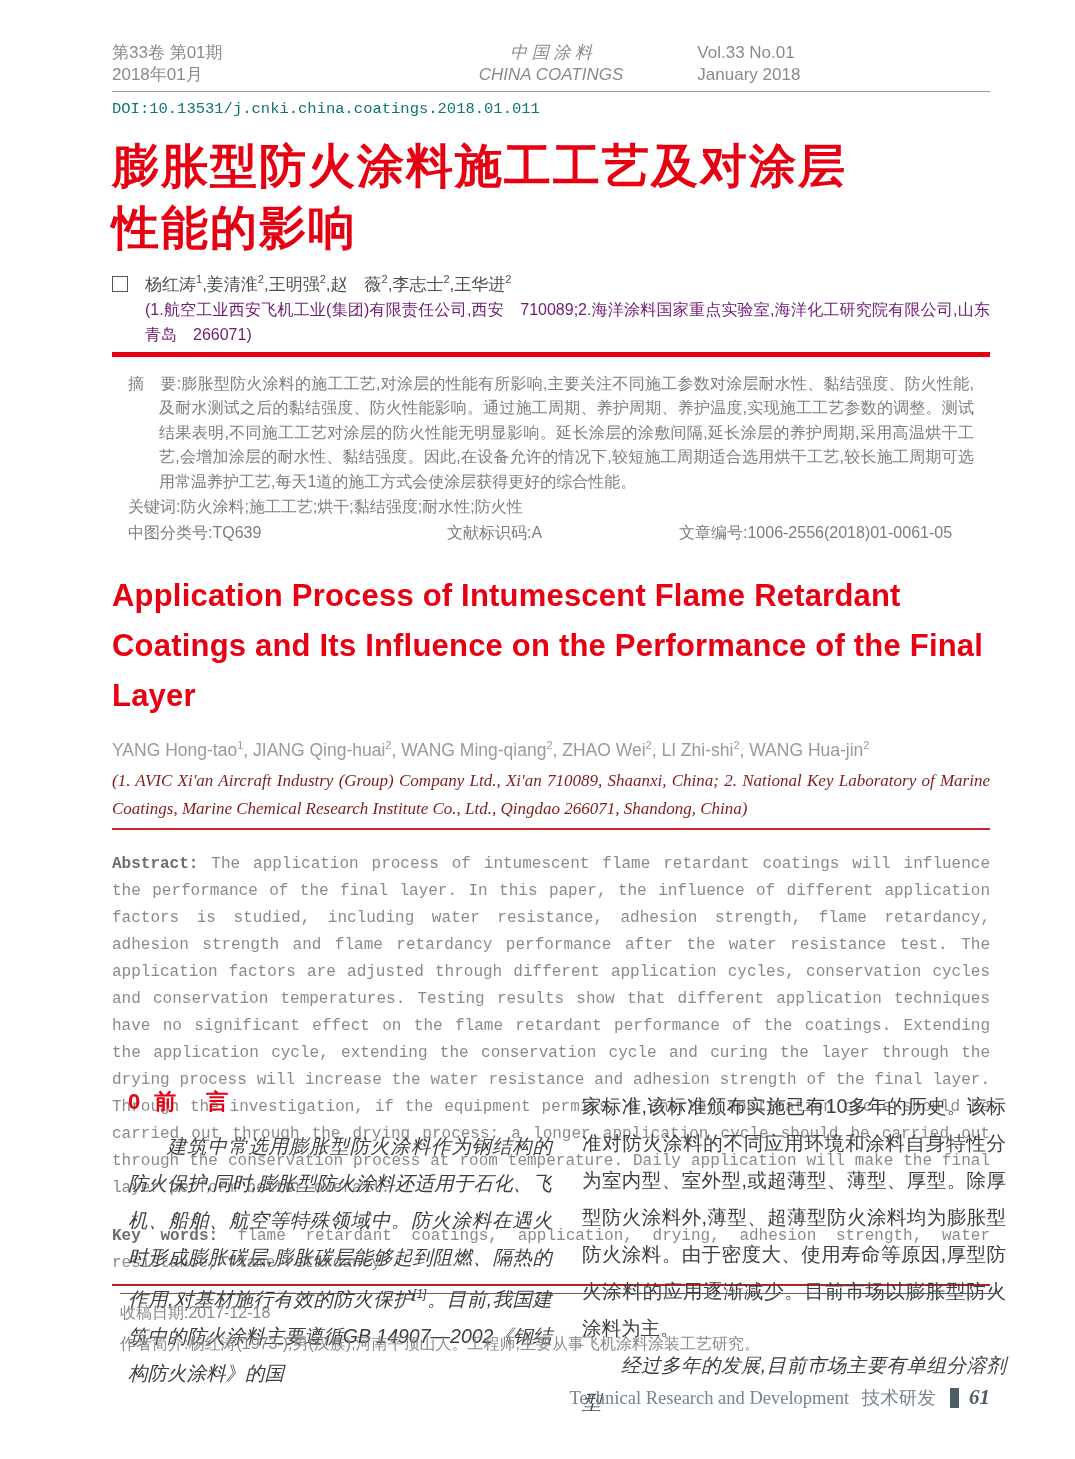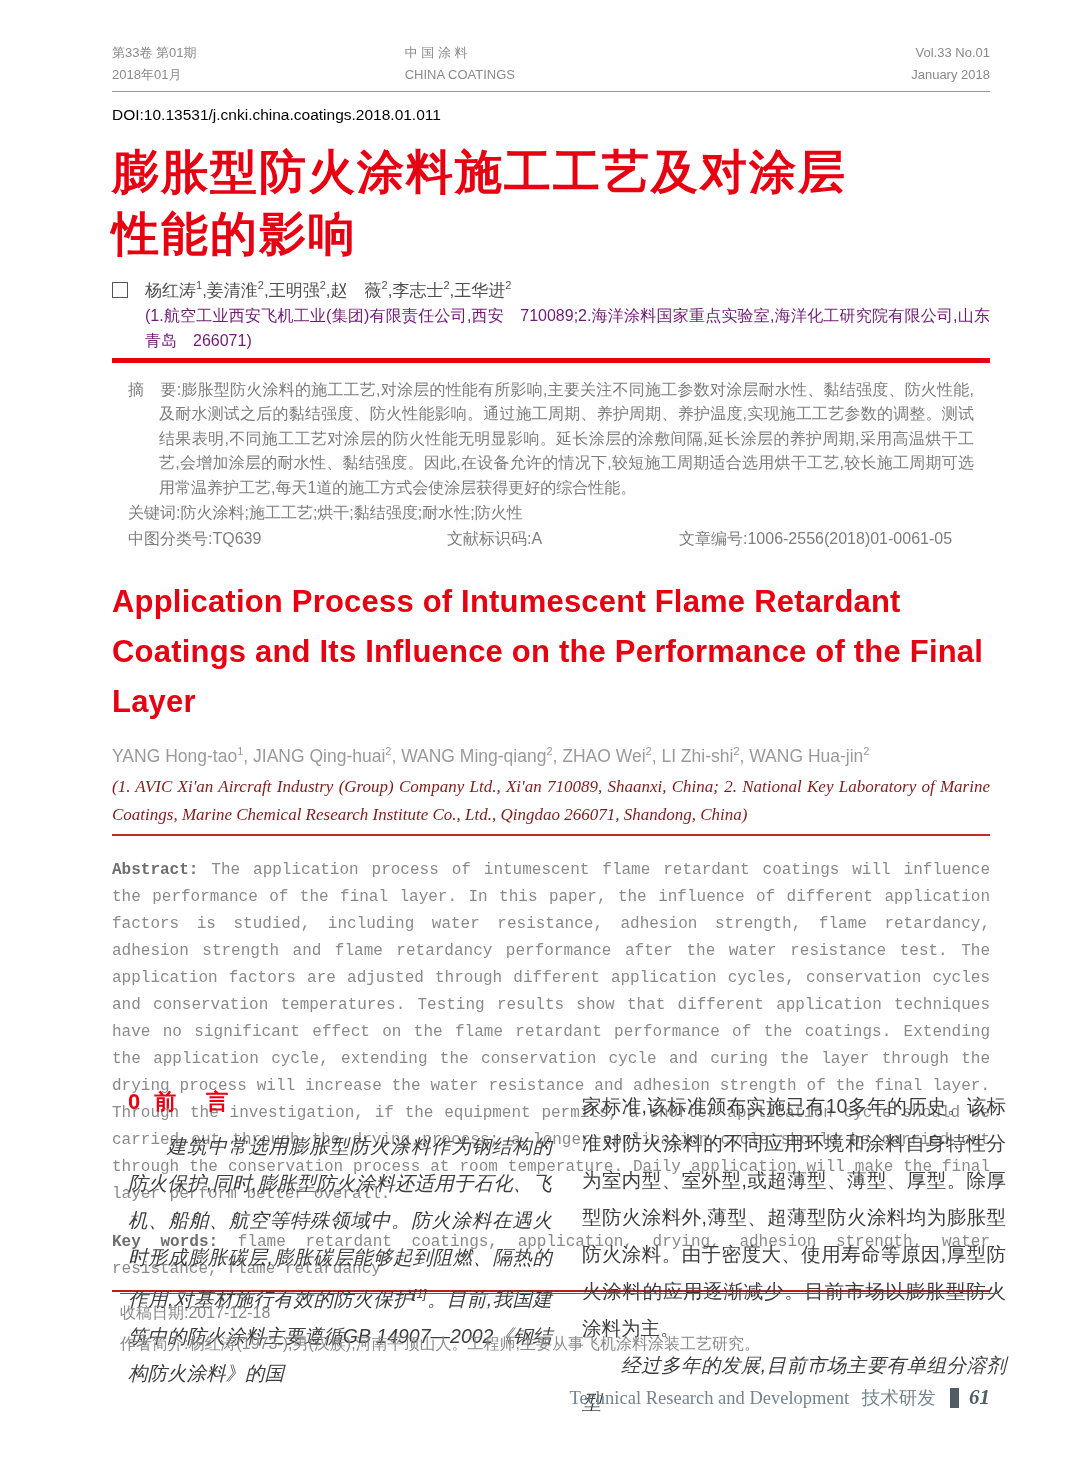--- a/index.html
+++ b/index.html
@@ -5,26 +5,26 @@
   html,body{margin:0;padding:0;}
   body{
     width:1075px;height:1459px;background:#ffffff;position:relative;overflow:hidden;
     font-family:"Liberation Sans",sans-serif;
     -webkit-font-smoothing:antialiased;
   }
   .content{margin-left:112px;width:878px;}
   
   .jheader{
     padding-top:42px;display:grid;grid-template-columns:1fr 1fr 1fr;
-    color:#8a8a8a;font-size:13px;line-height:22px;
+    color:#8a8a8a;font-size:17px;line-height:22px;
     border-bottom:1px solid #9a9a9a;padding-bottom:5px;
   }
-  .jh-center{text-align:left;}
-  .jh-right{text-align:right;}
-  .doi{margin-top:13px;font-family:Liberation Sans, sans-serif;font-size:15.5px;color:#000000;line-height:20px;}
+  .jh-center{text-align:center;font-style:italic;}
+  .jh-right{text-align:left;}
+  .doi{margin-top:7px;font-family:Liberation Mono, monospace;font-size:15.5px;color:#0f766e;line-height:20px;}
   
   .cn-title{
     margin:16px 0 0 0;font-weight:900;font-size:47px;line-height:62px;
     letter-spacing:2px;color:#e60012;
   }
   
   .authors-cn{margin-top:8px;display:flex;align-items:center;color:#4f4f4f;font-size:17px;line-height:25px;}
   .sq{width:14px;height:14px;border:1.5px solid #555;display:inline-block;margin:4px 17px 0 0;flex:none;}
   .authors-cn sup,.authors-en sup{font-size:11px;}
   .affil-cn{margin-left:33px;color:#701a75;font-size:16px;line-height:25px;width:845px;text-align:justify;}

